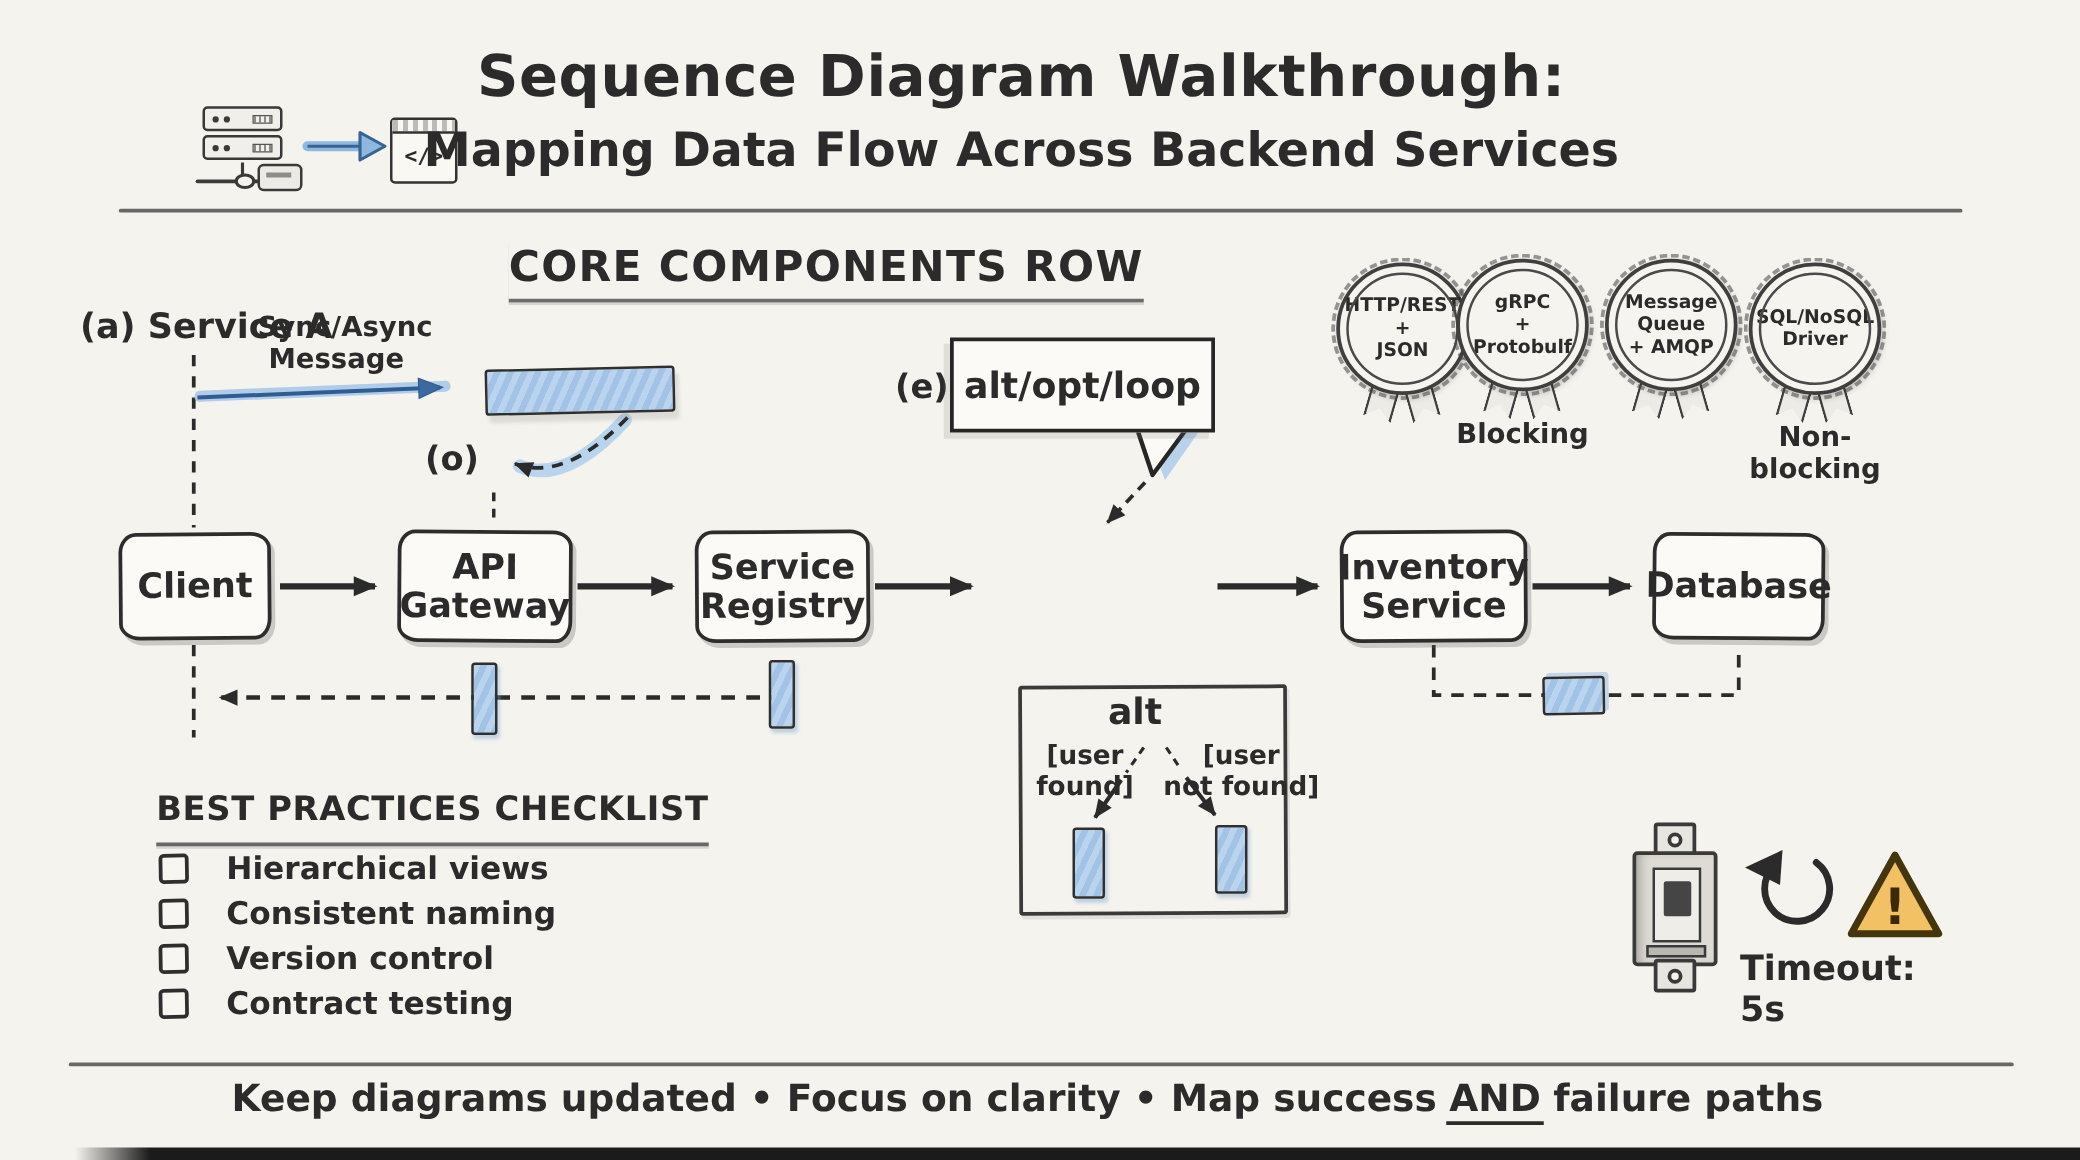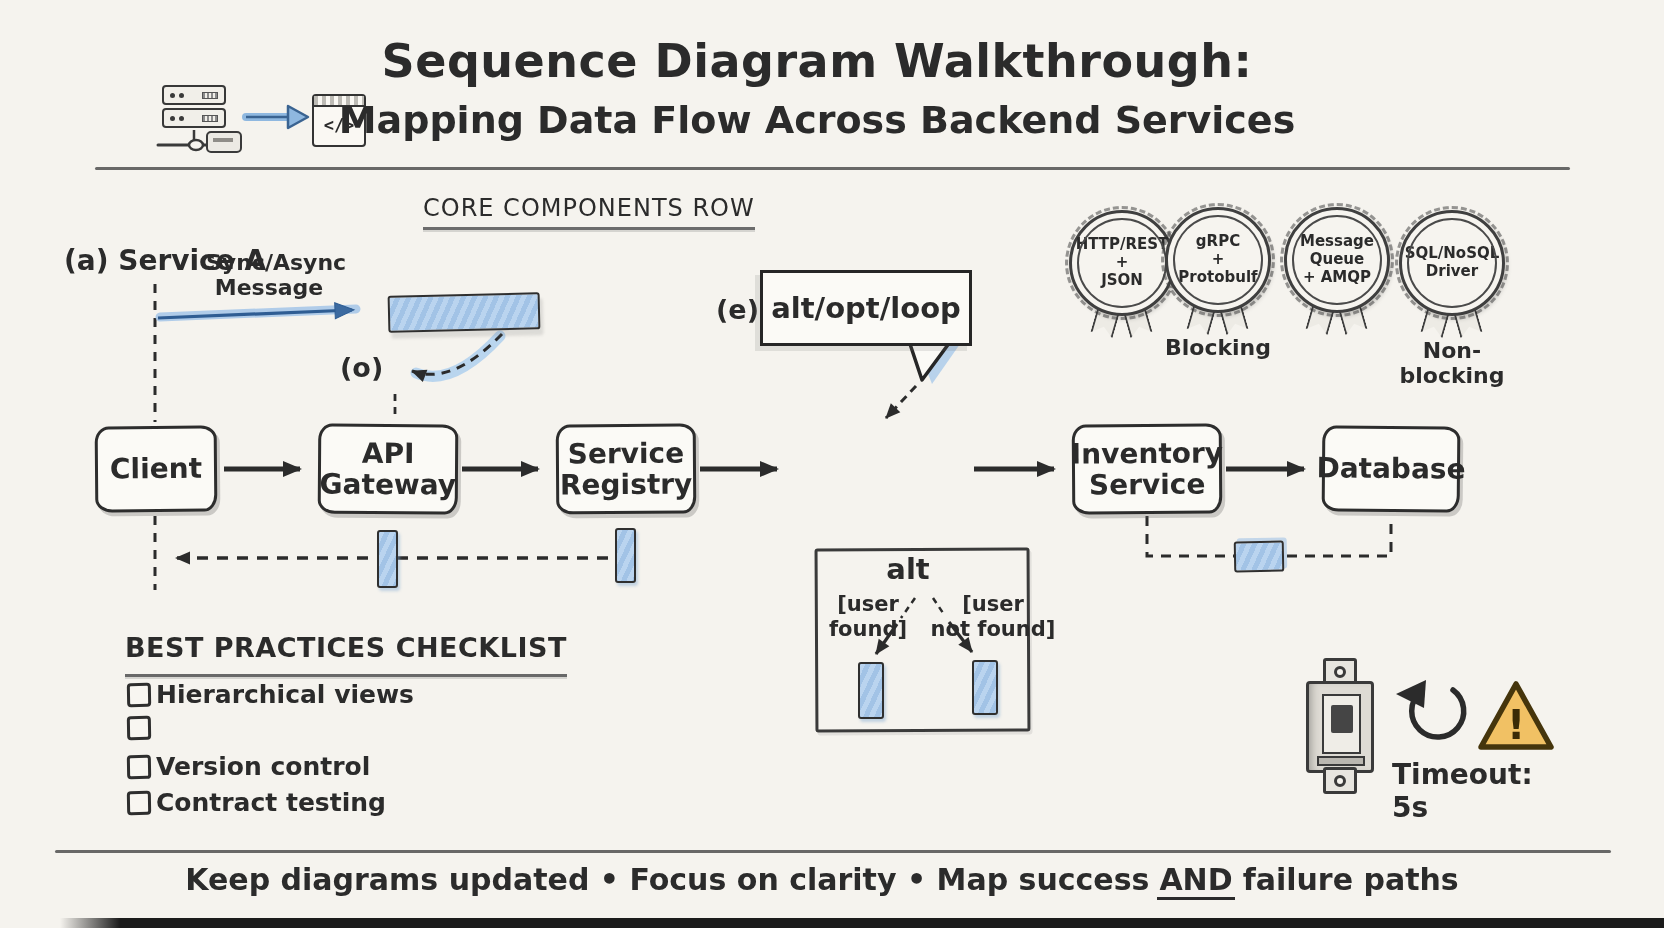--- a/index.html
+++ b/index.html
@@ -30,22 +30,22 @@
   .srv-vent { width:16px; height:7px; background:repeating-linear-gradient(90deg,#8b8b8b 0 2px,#f1efe9 2px 4px); border:1px solid #555; }
   .srv-device { left:206px; top:131px; width:36px; height:22px; background:#eceae4; border:2.5px solid #3a3a3a; border-radius:5px; }
   .srv-device::after { content:""; position:absolute; left:5px; top:5px; width:20px; height:4px; background:#8f8d88; }
 
   
   .code-win { left:312px; top:94px; width:54px; height:53px; background:#faf8f3; border:2.5px solid #333; border-radius:4px; }
   .code-bar { height:11px; border-bottom:2px solid #333; background:repeating-linear-gradient(90deg,#bdbbb5 0 4px,#faf8f3 4px 8px); }
   .code-glyph { display:flex; align-items:center; justify-content:center; height:36px; font-weight:700; font-size:17px; font-family:"DejaVu Sans Mono", monospace; }
 
   
-  .core-heading { left:407px; top:194px; font-size:24px; font-weight:400; letter-spacing:1px;
-    border-bottom:3px solid #6c6c6c; padding-bottom:5px; box-shadow:0 2px 0 rgba(120,120,120,.25);margin-left:16px; }
+  .core-heading { left:407px; top:194px; font-size:34px; font-weight:700; letter-spacing:1px;
+    border-bottom:3px solid #6c6c6c; padding-bottom:5px; box-shadow:0 2px 0 rgba(120,120,120,.25); }
   .bp-heading { left:125px; top:632px; font-size:27px; font-weight:700; letter-spacing:.5px;
     border-bottom:3.5px solid #686868; padding-bottom:11px; box-shadow:0 2px 0 rgba(120,120,120,.25); }
 
   
   .label-a { left:64px; top:244px; font-size:28px; font-weight:600; }
   .sync-msg { left:206px; top:250px; width:126px; text-align:center; font-size:22px; font-weight:600; line-height:1.15; }
   .label-o { left:340px; top:352px; font-size:27px; font-weight:600; }
   .label-e { left:716px; top:294px; font-size:27px; font-weight:600; }
 
   .bubble { left:760px; top:270px; width:212px; height:76px; background:#fbfaf6; border:3.5px solid #262626;
@@ -96,21 +96,21 @@
   .ring::after { content:""; position:absolute; inset:5px; border:2px solid #4a4a4a; border-radius:50%; }
   .ring-text { font-size:15px; font-weight:700; line-height:1.18; }
   .ribbons { position:relative; z-index:1; height:28px; margin-top:-10px; }
   .rib { position:absolute; top:0; width:23px; height:30px; background:#edebe5; border:2.5px solid #3f3f3f;
     clip-path:polygon(0 0,100% 0,100% 100%,50% 70%,0 100%); }
   .rib.l { left:30px; transform:rotate(16deg); }
   .rib.r { left:62px; transform:rotate(-16deg); }
   .badge-caption { margin-top:4px; font-size:22px; font-weight:700; }
 
   
-  .check-item { display:flex; align-items:center; gap:5px; }
+  .check-item { display:flex; align-items:center; gap:30px; }
   .check-item.c0 { left:127px; top:680px; }
   .check-item.c1 { left:127px; top:716px; }
   .check-item.c2 { left:127px; top:752px; }
   .check-item.c3 { left:127px; top:788px; }
   .cbox { width:24px; height:24px; border:3px solid #2e2e2e; border-radius:4px; background:#f8f6f1; transform:rotate(-1deg); }
   .check-label { font-size:25px; font-weight:600; }
 
   
   .breaker { left:1306px; top:658px; width:68px; height:136px; }
   .brk-top, .brk-bot { position:absolute; left:17px; width:34px; height:27px; background:#e7e5df; border:3px solid #3a3a3a; border-radius:3px;
@@ -305,20 +305,21 @@
     <div class="abs abar alt-l"></div>
     <div class="abs abar alt-r"></div>
 
     <div class="abs bp-heading">BEST PRACTICES CHECKLIST</div>
     <div class="abs check-item c0">
       <span class="cbox"></span>
       <span class="check-label">Hierarchical views</span>
     </div>
     <div class="abs check-item c1">
       <span class="cbox"></span>
+      <span class="check-label">Consistent naming</span>
     </div>
     <div class="abs check-item c3">
       <span class="cbox"></span>
       <span class="check-label">Contract testing</span>
     </div>
     <div class="abs check-item c2">
       <span class="cbox"></span>
       <span class="check-label">Version control</span>
     </div>
 

